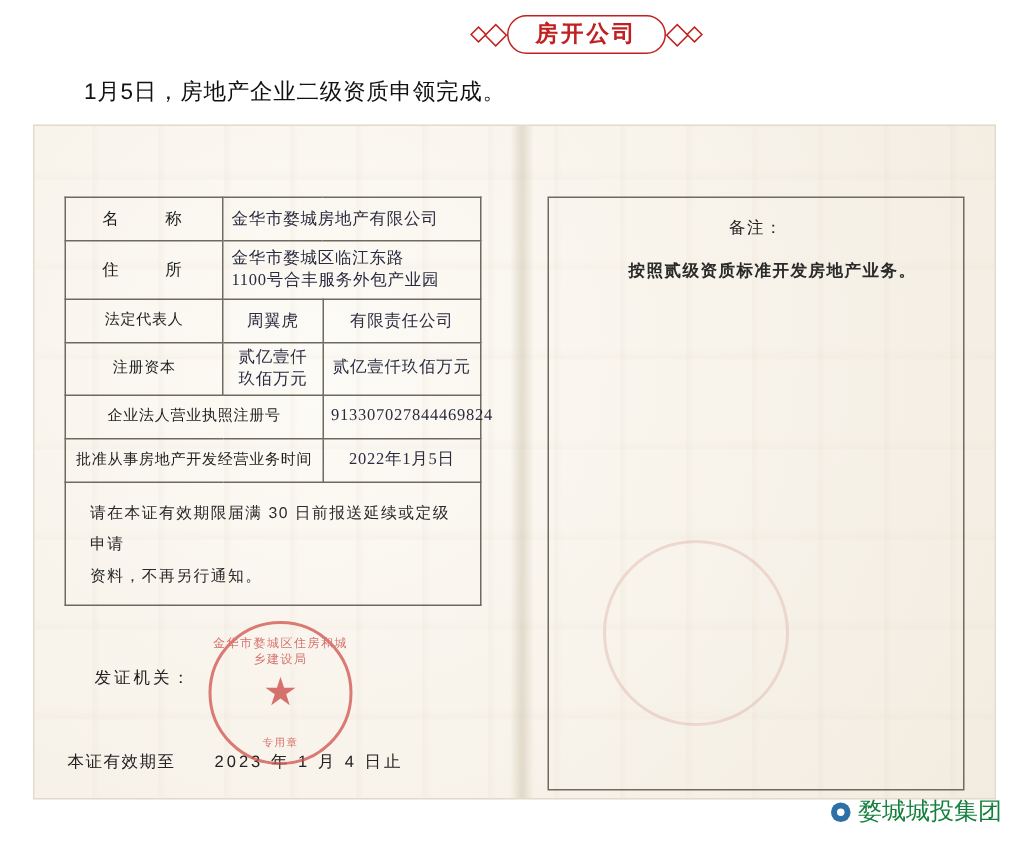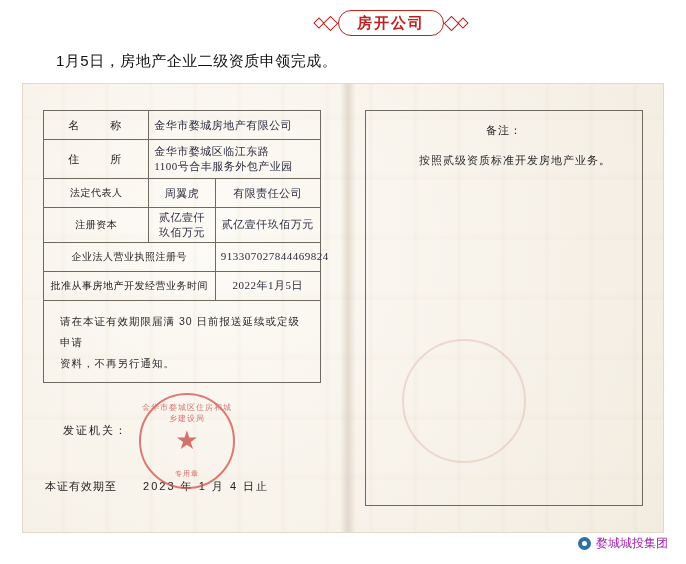--- a/index.html
+++ b/index.html
@@ -88,20 +88,21 @@
     background: linear-gradient(90deg, rgba(190,175,150,0.00), rgba(175,158,128,0.28) 45%, rgba(175,158,128,0.28) 55%, rgba(190,175,150,0.00));
     pointer-events: none;
   }
 
   .cert-inner {
     position: relative;
     display: flex;
     height: 100%;
     box-sizing: border-box;
     padding: 26px 20px 27px 20px;
+    margin-top: 21px;
   }
   .pane {
     position: relative;
     box-sizing: border-box;
   }
   .pane.left { width: 50%; padding-right: 22px; }
   .pane.right { width: 50%; padding-left: 22px; }
 
   
   table.info {
@@ -225,21 +226,21 @@
     height: 396px;
     box-sizing: border-box;
     padding: 12px 14px;
     font-size: 11px;
     letter-spacing: 1px;
     position: relative;
     background: transparent;
     text-align: center;
   }
   .remark-title { margin-bottom: 12px; }
-  .remark-text { text-indent: 22px; line-height: 1.9; color: #2a2a2a; }
+  .remark-text { text-indent: 22px; line-height: 1.9; color: #2a2a2a; font-weight: bold; }
 
   
   .ghost-seal {
     position: absolute;
     left: 36px;
     bottom: 42px;
     width: 120px;
     height: 120px;
     border: 2px solid rgba(200,120,110,0.22);
     border-radius: 50%;
@@ -247,22 +248,22 @@
   }
 
   
   .footer {
     position: absolute;
     right: 18px;
     bottom: 12px;
     display: flex;
     align-items: center;
     gap: 5px;
-    font-size: 12px;
-    color: #a21caf;
+    font-size: 16px;
+    color: #15803d;
   }
   .footer .dot-logo {
     width: 13px;
     height: 13px;
     border-radius: 50%;
     background: #2f6fa8;
     display: inline-block;
     position: relative;
   }
   .footer .dot-logo:after {

